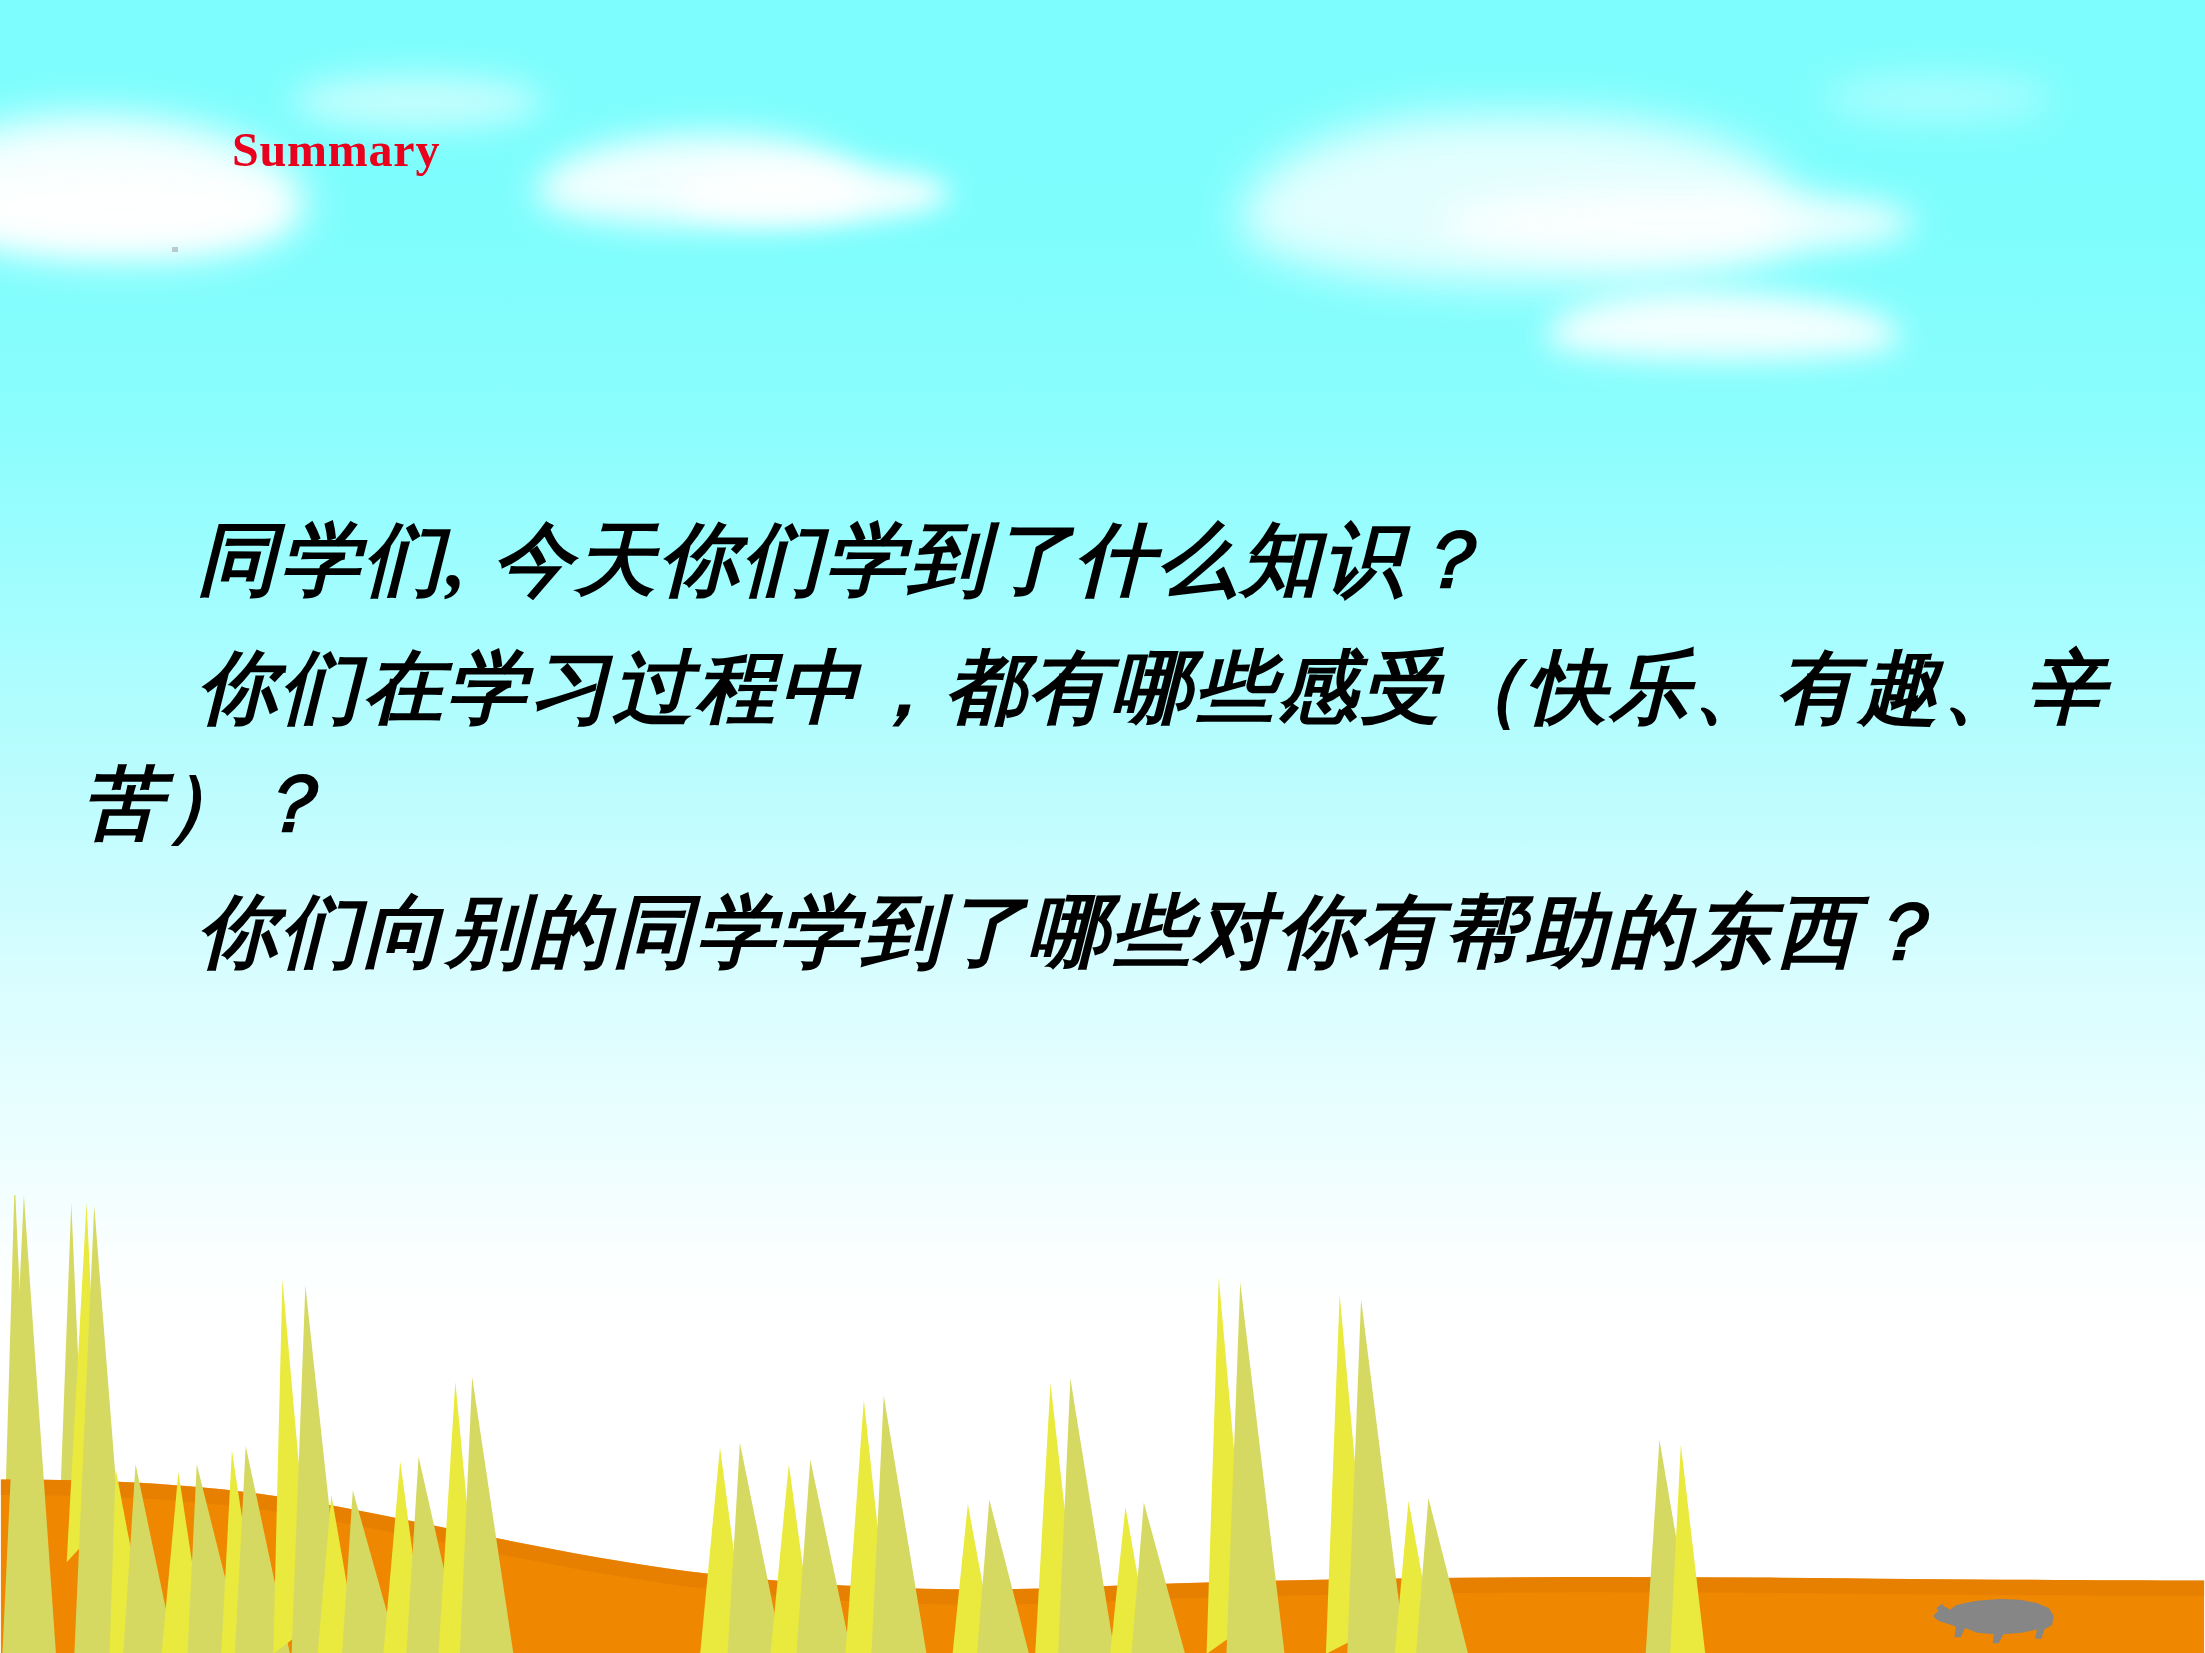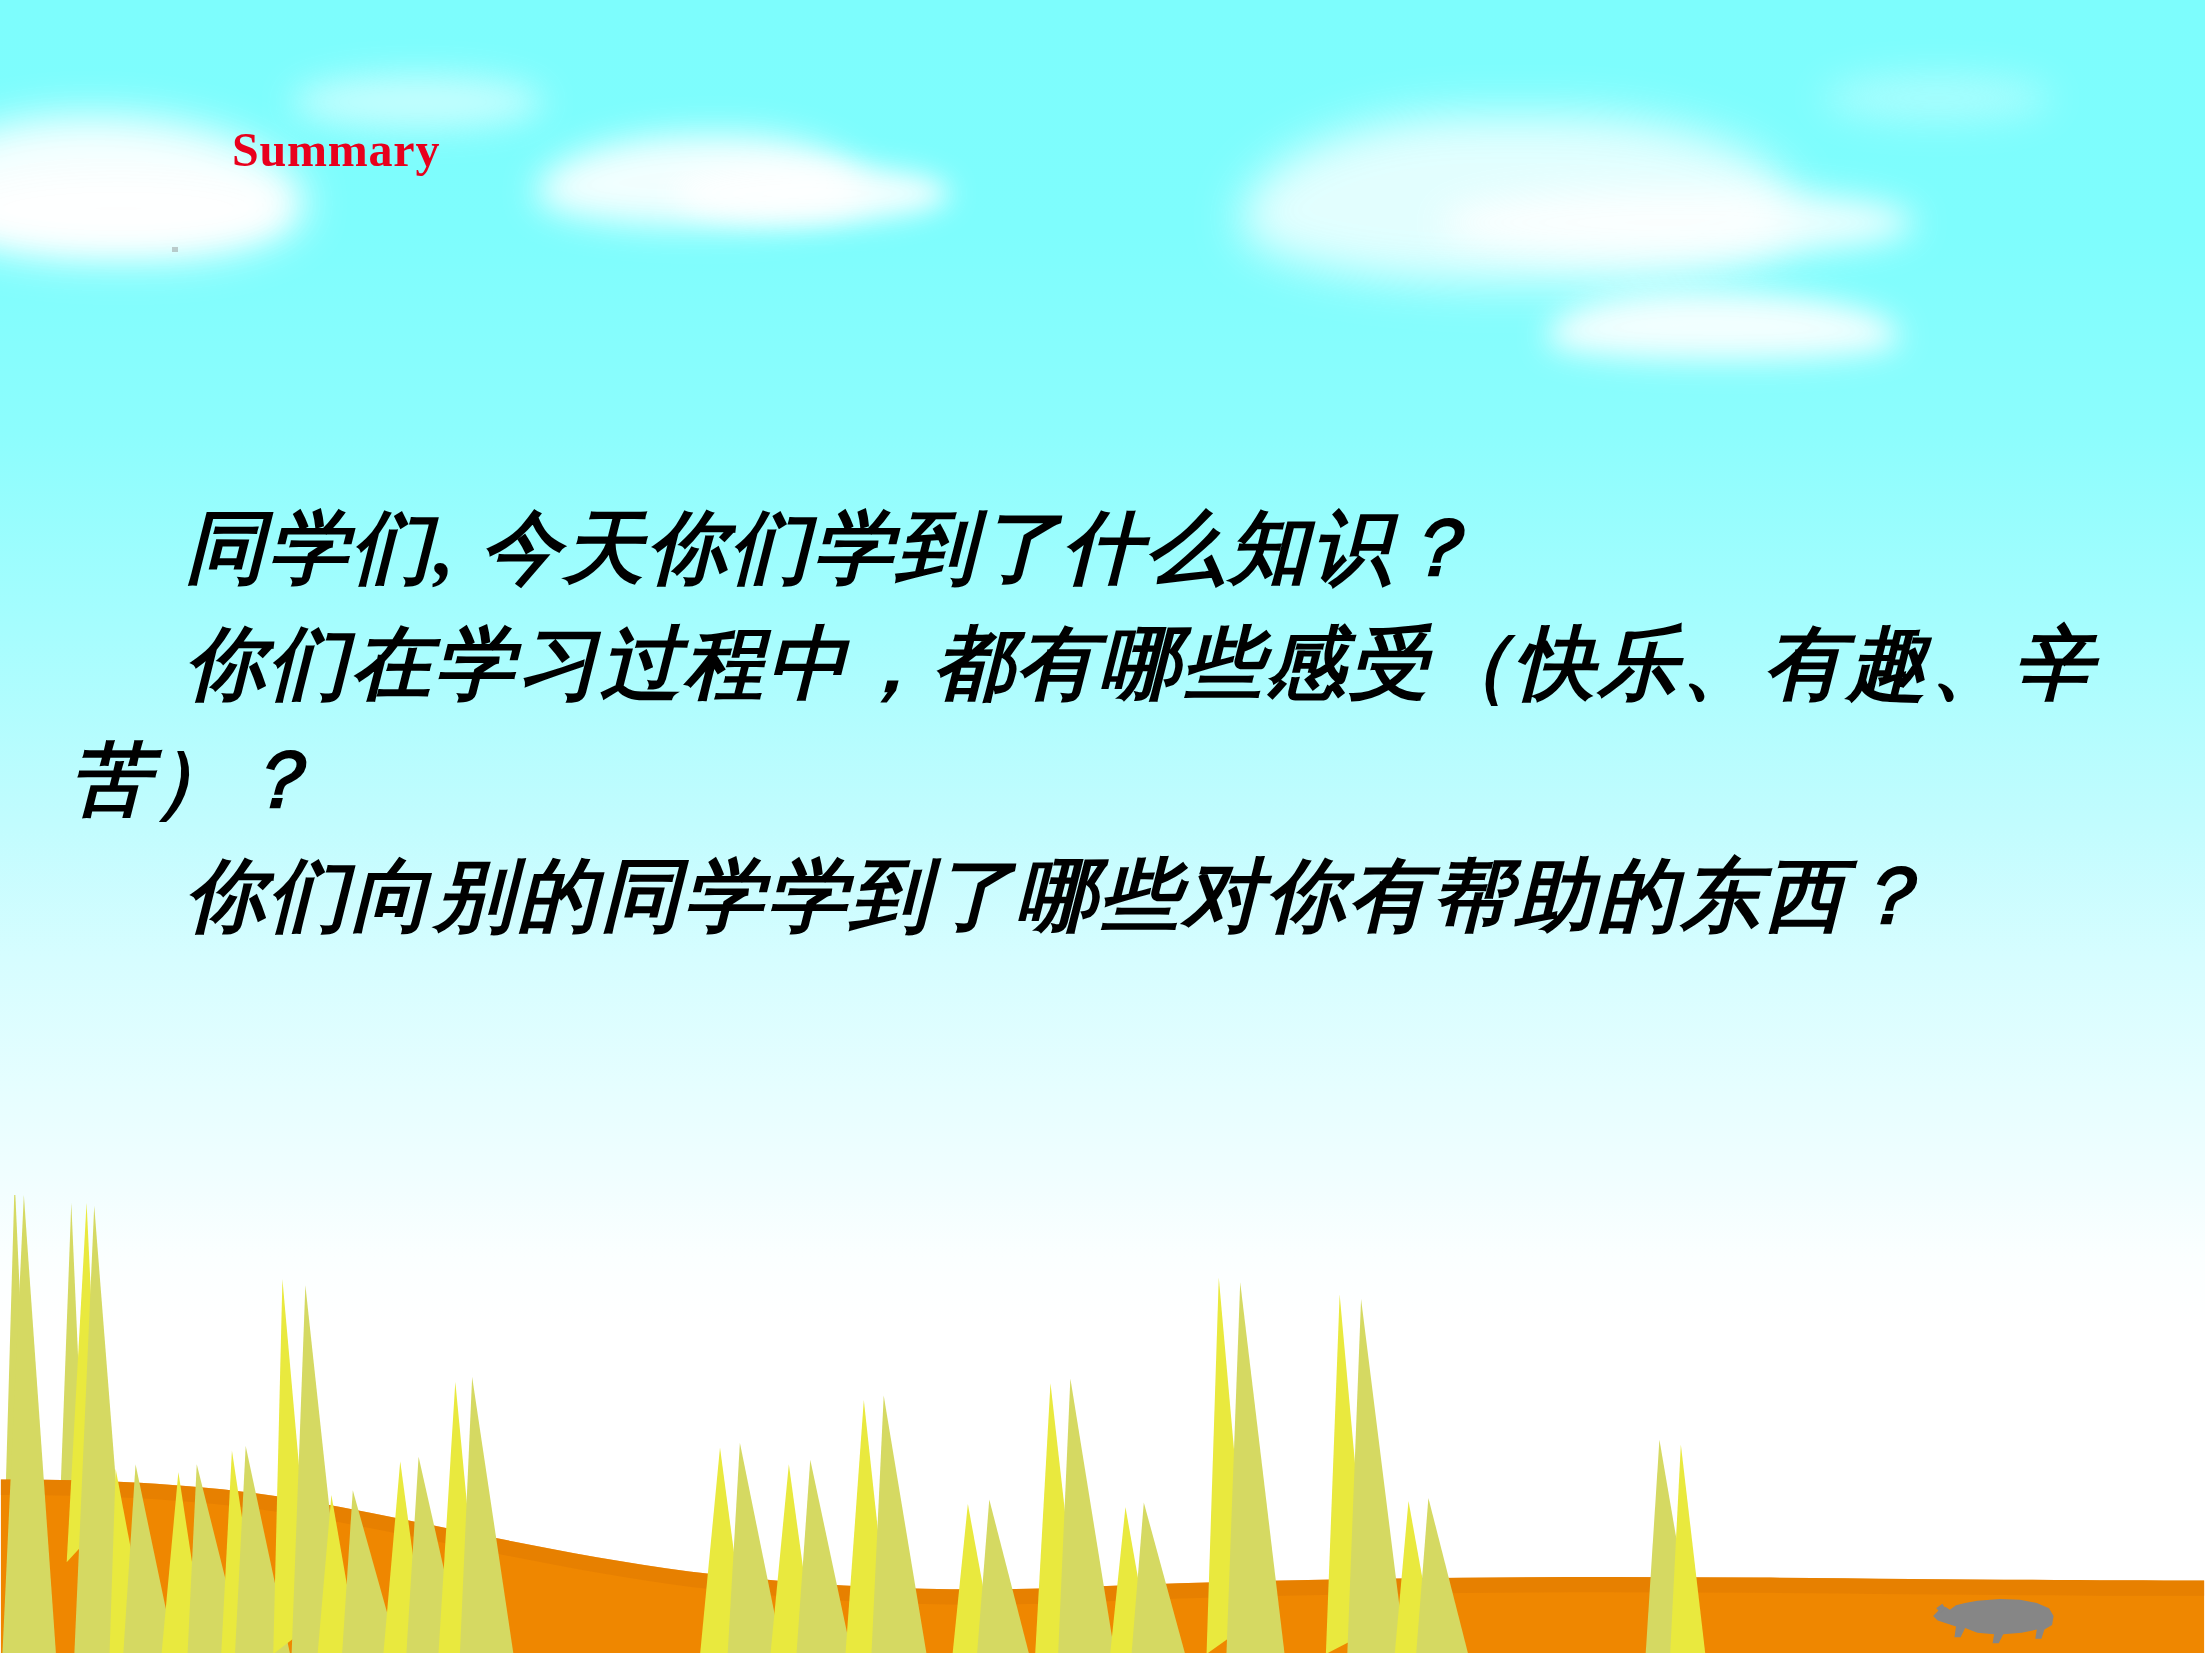--- a/index.html
+++ b/index.html
@@ -130,21 +130,21 @@
     width: 2098px;
     color: #000000;
     font-family: "Liberation Serif", "DejaVu Serif", serif;
     font-size: 80px;
     font-weight: bold;
     line-height: 116px;
     letter-spacing: 3.1px;
     font-style: italic;
   }
   .body-text p {
-    margin: 0;
+    margin: 12px;
     text-indent: 115px;
   }
 
   
   .speck {
     position: absolute;
     left: 172px;
     top: 247px;
     width: 6.1px;
     height: 4.6px;

